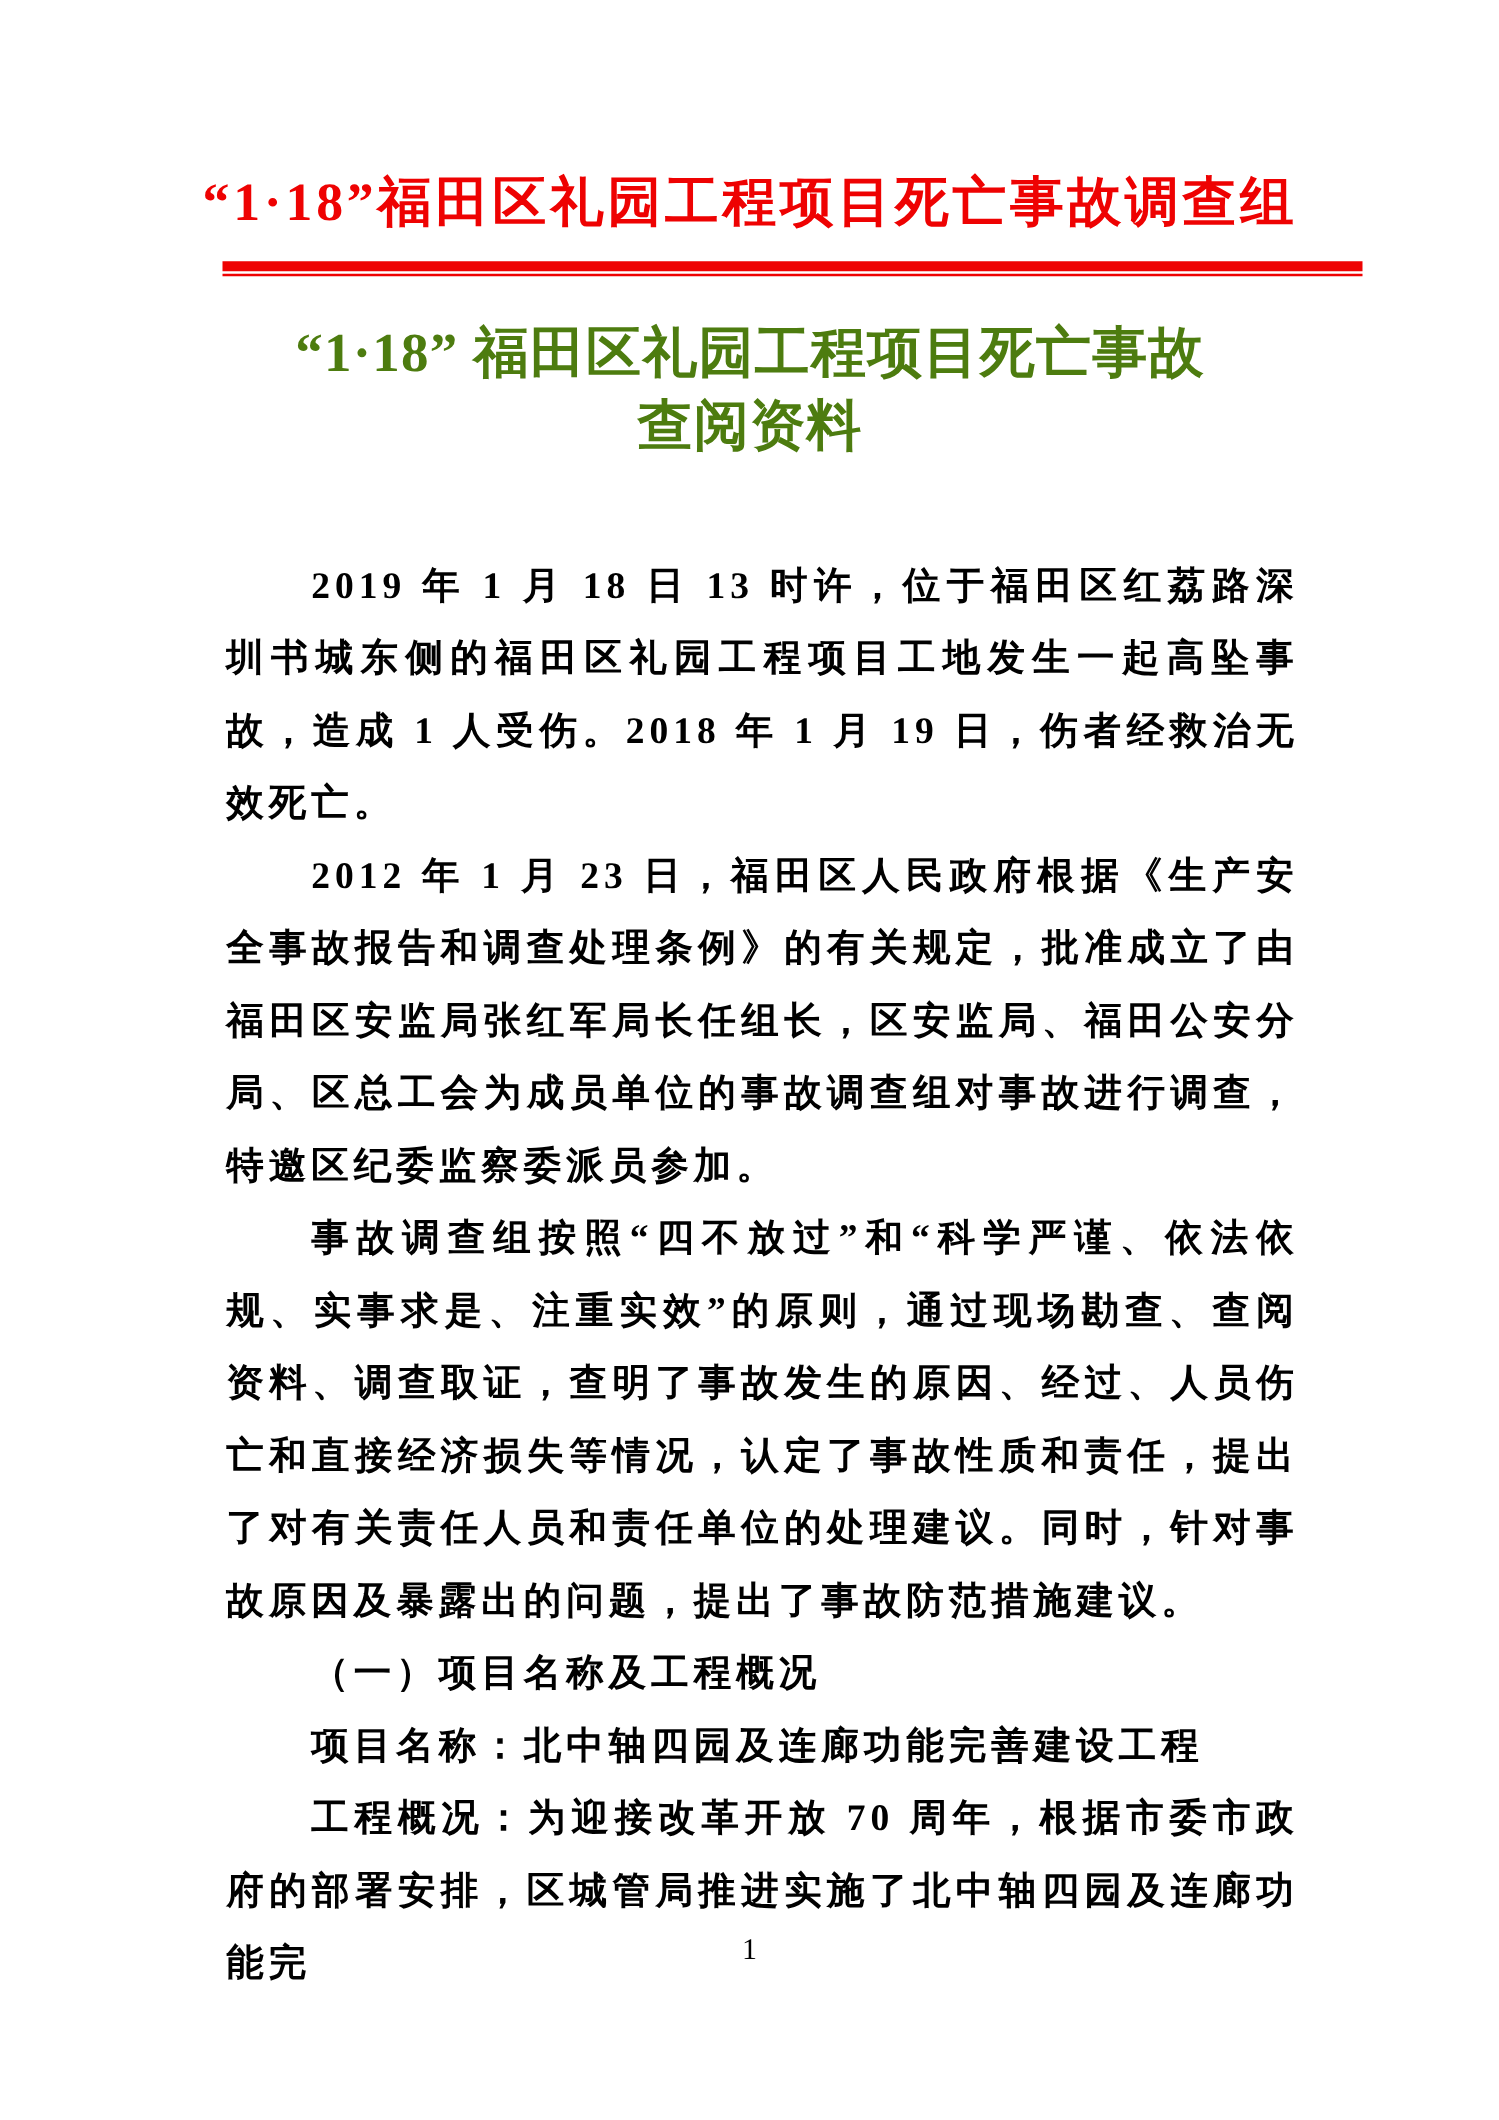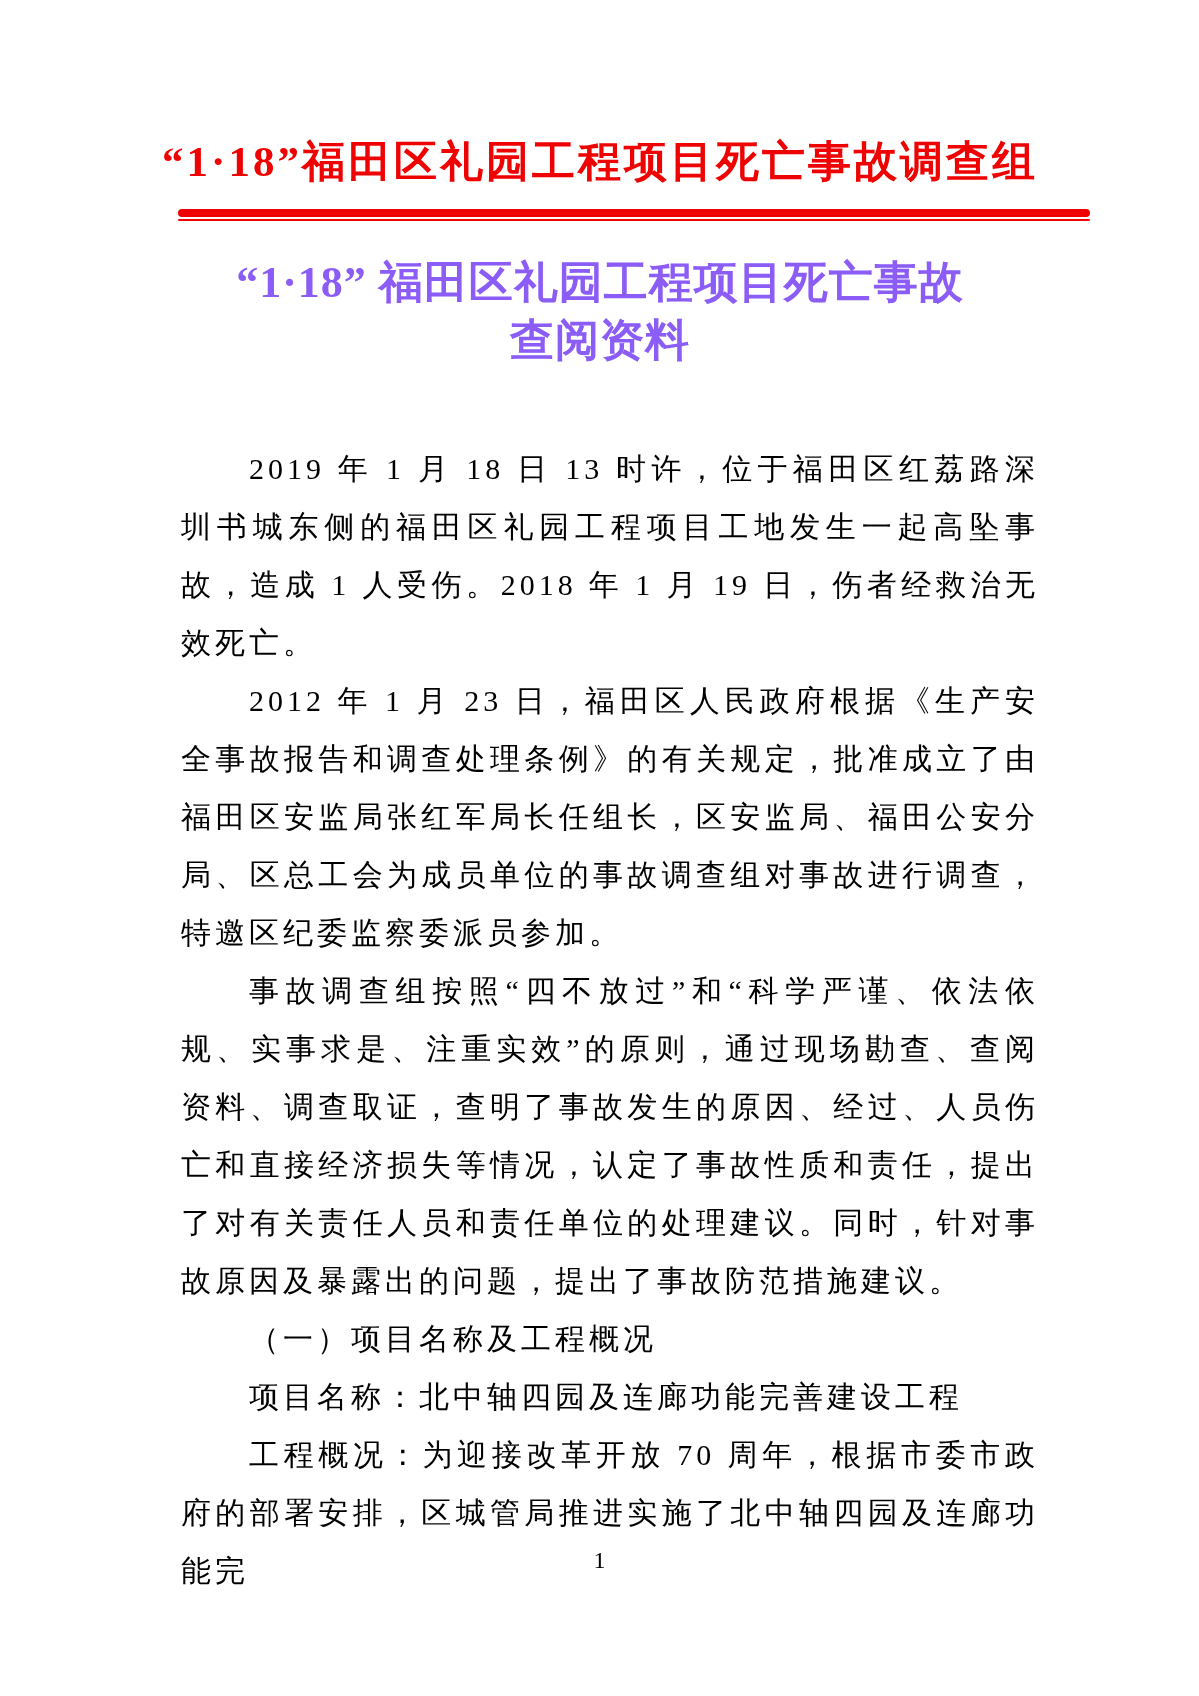--- a/index.html
+++ b/index.html
@@ -1,16 +1,16 @@
 <!DOCTYPE html>
 <html style="--accent: #ee0202;"><head>
 <meta charset="utf-8">
 <style>
   :root { --accent: #ee0202; }
-  * { margin: 0; padding: 0; box-sizing: border-box; border-radius: 30px; }
+  * { margin: 0; padding: 0; box-sizing: border-box; }
   html, body { background: #ffffff; }
   .page {
     position: relative;
     width: 1199px;
     height: 1696px;
     background: #ffffff;
     overflow: hidden;
     font-family: "Liberation Serif", "DejaVu Serif", serif;
     color: #000000;
   }
@@ -38,35 +38,36 @@
   .doc-title {
     position: absolute;
     top: 254px;
     left: 130px;
     width: 940px;
     text-align: center;
     font-size: 44px;
     font-weight: bold;
     line-height: 58px;
     letter-spacing: 1px;
-    color: #8b5cf6;
+    color: #4d7c0f;
   }
   .body-block {
     position: absolute;
     top: 440px;
     left: 181px;
     width: 858px;
     font-size: 30px;
     line-height: 58px;
     letter-spacing: 4px;
     text-align: justify;
   }
   .body-block p {
     text-indent: 68px;
     text-justify: inter-character;
+    font-weight: bold;
   }
   .heading-1 {
     font-family: "Liberation Sans", "DejaVu Sans", sans-serif;
     font-size: 32px;
     font-weight: bold;
     line-height: 58px;
     text-indent: 66px;
     letter-spacing: 1px;
     text-align: left;
   }

